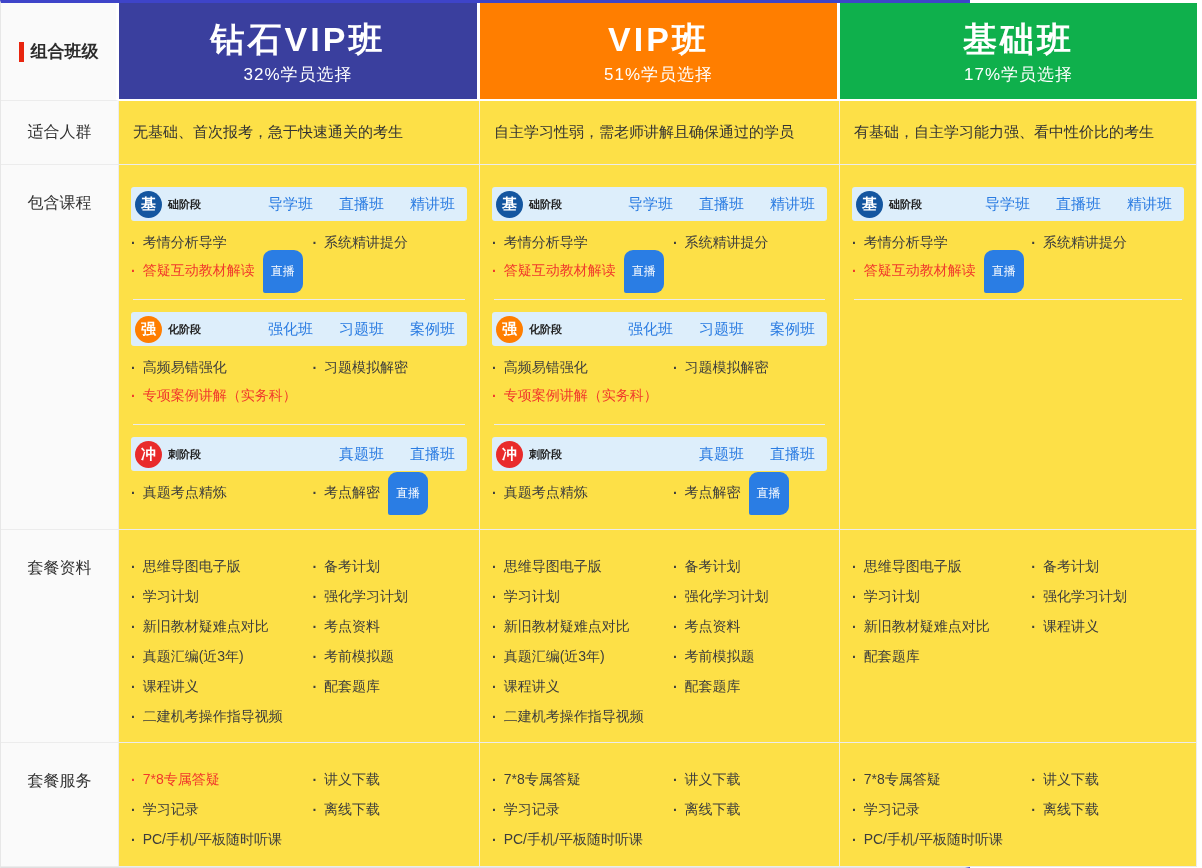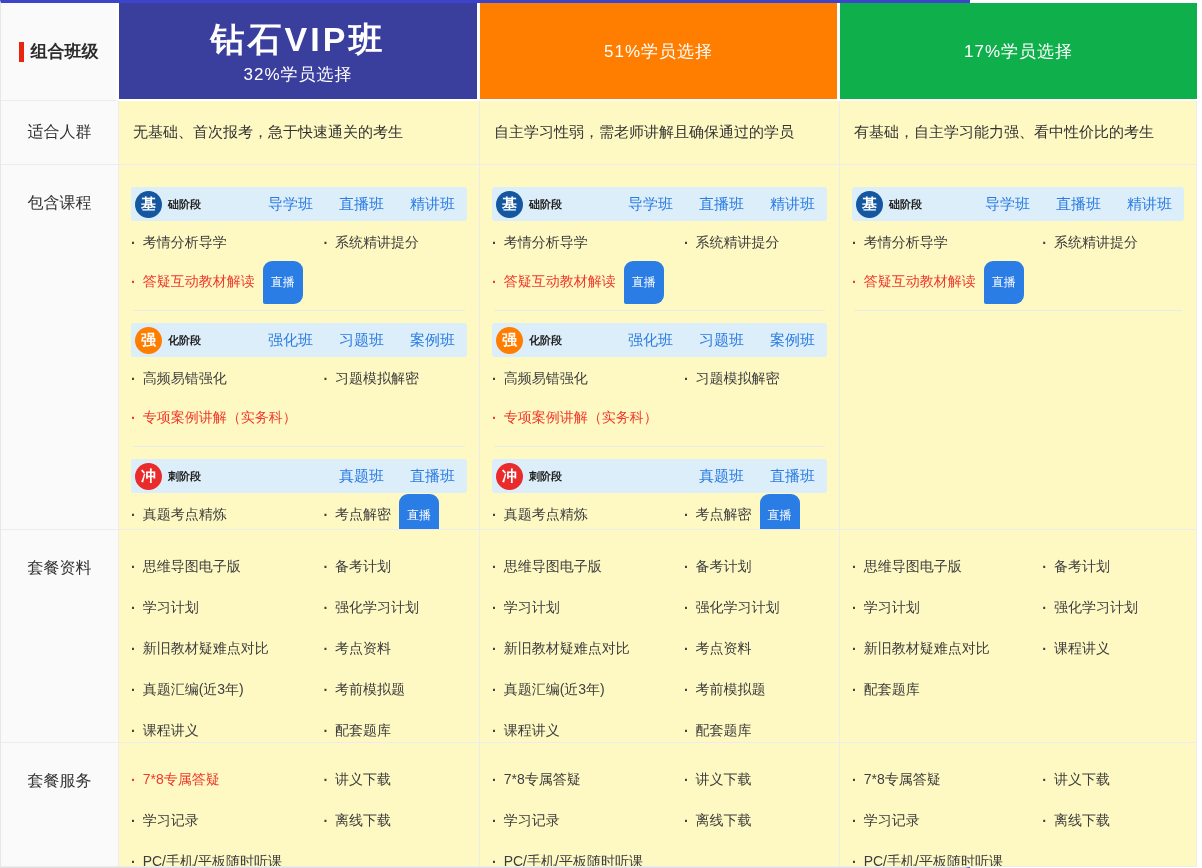--- a/index.html
+++ b/index.html
@@ -2,38 +2,38 @@
 <html><head>
 <meta charset="utf-8">
 <style>
   html,body{margin:0;padding:0;background:#fff;font-family:"Liberation Sans","DejaVu Sans",sans-serif;}
   .frame{width:970px;height:868px;box-sizing:border-box;background:#fff;
     border-top:3px solid #3e44c9;border-right:5px solid #3d46d5;
     border-left:1px solid #e7e7e7;border-bottom:1px solid #e0e0e0;}
   .tbl{display:grid;width:1196px;height:864px;
     grid-template-columns:118px 361px 360px 357px;
     grid-template-rows:98px 64px 365px 213px 124px;}
-  .cell{box-sizing:border-box;border-right:1px solid #ececec;border-bottom:1px solid #ececec;background:#fef9c3;overflow:hidden;}
+  .cell{box-sizing:border-box;border-right:1px solid #ececec;border-bottom:1px solid #ececec;background:#fde047;overflow:hidden;}
   .side{background:#fafafa;display:flex;justify-content:center;color:#333;font-size:16px;}
   .side.top{align-items:flex-start;padding-top:28px;}
   .side.mid{align-items:center;}
   .head-side{background:#fafafa;border-right:3px solid #fff;display:flex;align-items:center;justify-content:center;font-weight:bold;font-size:17px;color:#2b2b2b;}
   .red-bar{display:inline-block;width:5px;height:20px;background:#e8250f;margin-right:7px;}
   .plan-head{display:flex;flex-direction:column;align-items:center;justify-content:center;color:#fff;border-right:3px solid #fff;border-bottom:2px solid #fff;cursor:pointer;}
   .plan-head.last{border-right:none;}
   .plan-title{font-size:34px;font-weight:bold;letter-spacing:3px;}
   .plan-sub{font-size:17px;letter-spacing:1px;}
   .aud{display:flex;align-items:center;padding:0 14px;font-size:15px;color:#333;}
   .course{padding:22px 12px 0;}
   .band{height:34px;background:#ddeefb;border-radius:3px;display:flex;align-items:center;padding:0 12px 0 4px;margin-bottom:8px;}
   .badge{flex:none;width:27px;height:27px;border-radius:50%;color:#fff;display:flex;align-items:center;justify-content:center;font-size:15px;font-weight:bold;margin-right:6px;}
   .stage-name{font-size:11px;font-weight:bold;color:#222;}
   .links{margin-left:auto;display:flex;gap:26px;}
   .link{color:#2b7ce2;font-size:15px;cursor:pointer;white-space:nowrap;}
-  .igrid{display:grid;grid-template-columns:54% 46%;grid-auto-rows:28px;align-items:center;gap:11px;}
+  .igrid{display:grid;grid-template-columns:54% 46%;grid-auto-rows:28px;align-items:center;}
   .mats,.svcs{padding:22px 12px 0;}
   .mats .igrid,.svcs .igrid{grid-auto-rows:30px;}
   .item{display:flex;align-items:center;font-size:14px;color:#3d3d3d;white-space:nowrap;}
   .item::before{content:"·";margin-right:7px;font-weight:bold;color:inherit;}
   .item.red{color:#f0382c;}
   .live{background:#2a7de4;color:#fff;font-size:12px;padding:14px 8px;border-radius:9px 9px 9px 2px;margin-left:8px;line-height:1.25;}
   .divider{border-top:1px solid #ebebeb;margin:14px 2px 12px;}
 </style>
 </head>
 <body>
@@ -43,23 +43,25 @@
 
     <div class="cell head-side">
       <span class="red-bar"></span>
       <span>组合班级</span>
     </div>
     <div class="cell plan-head" style="background: rgb(58, 63, 158);">
         <div class="plan-title">钻石VIP班</div>
         <div class="plan-sub">32%学员选择</div>
       </div>
     <div class="cell plan-head" style="background: rgb(255, 126, 0);">
+        <div class="plan-title">VIP班</div>
         <div class="plan-sub">51%学员选择</div>
       </div>
     <div class="cell plan-head last" style="background: rgb(15, 176, 76);">
+        <div class="plan-title">基础班</div>
         <div class="plan-sub">17%学员选择</div>
       </div>
 
     <div class="cell side mid">
       <span>适合人群</span>
     </div>
     <div class="cell aud">
         <span>无基础、首次报考，急于快速通关的考生</span>
       </div>
     <div class="cell aud">

